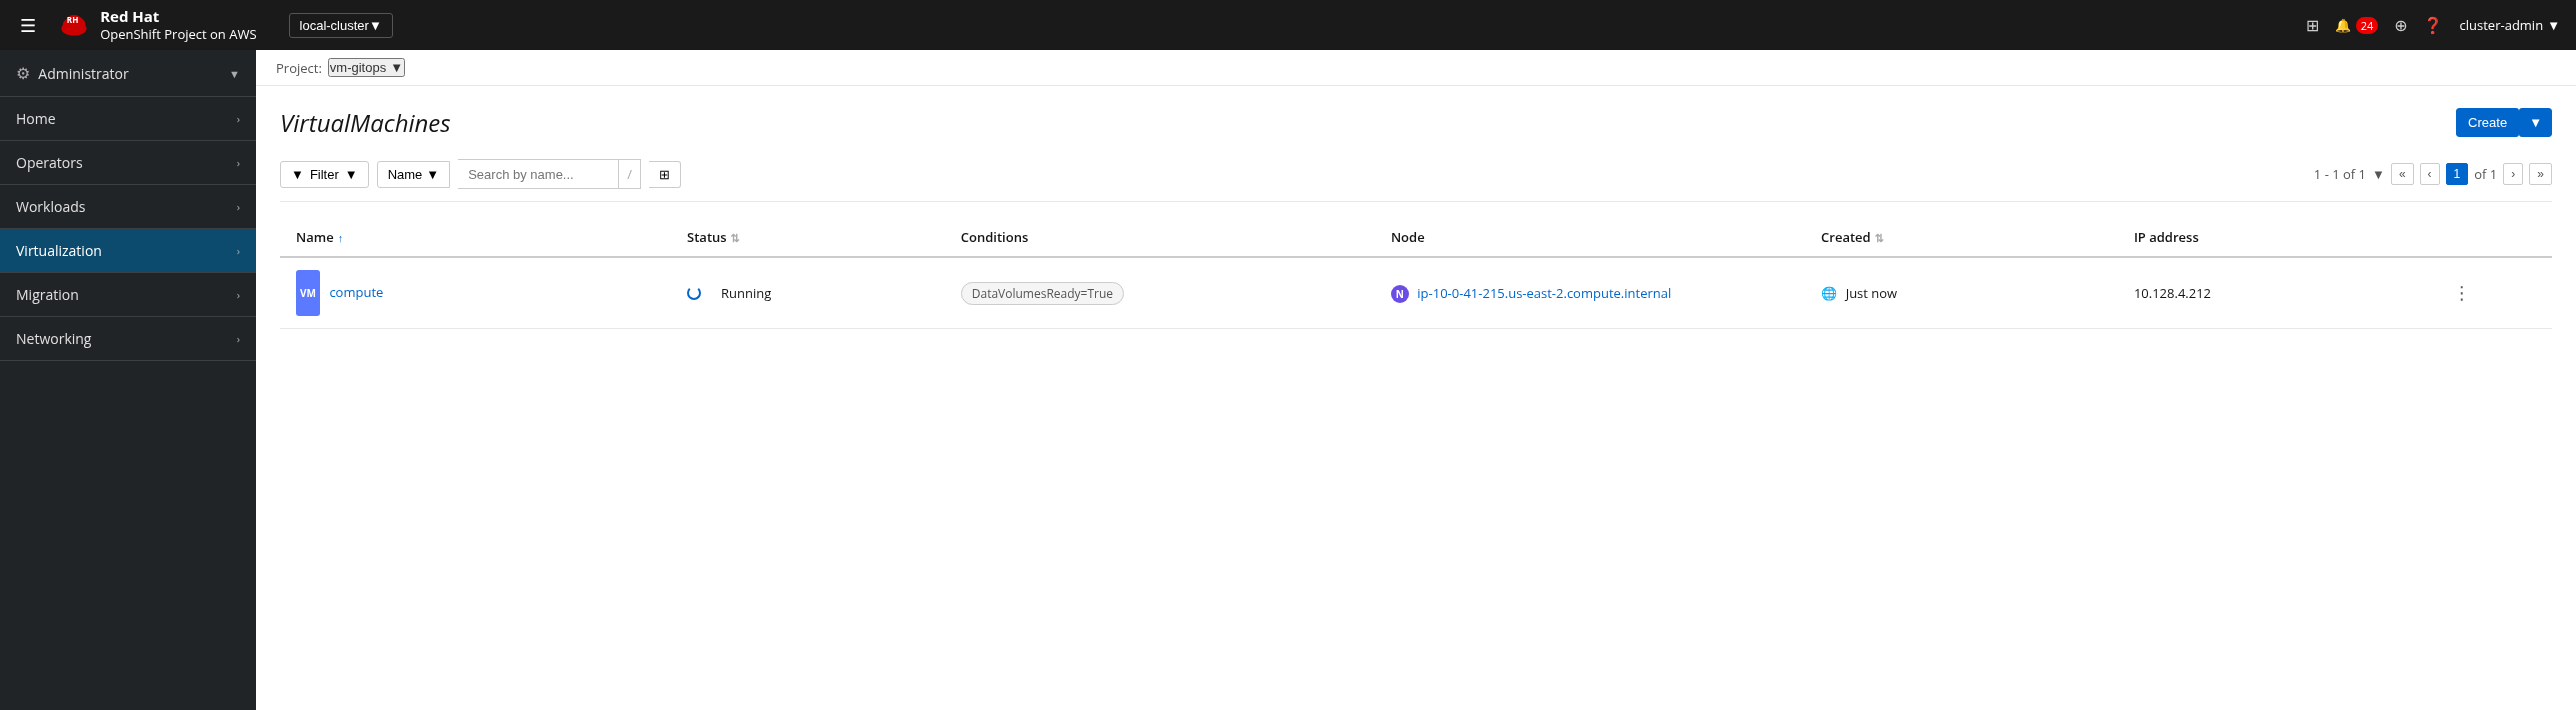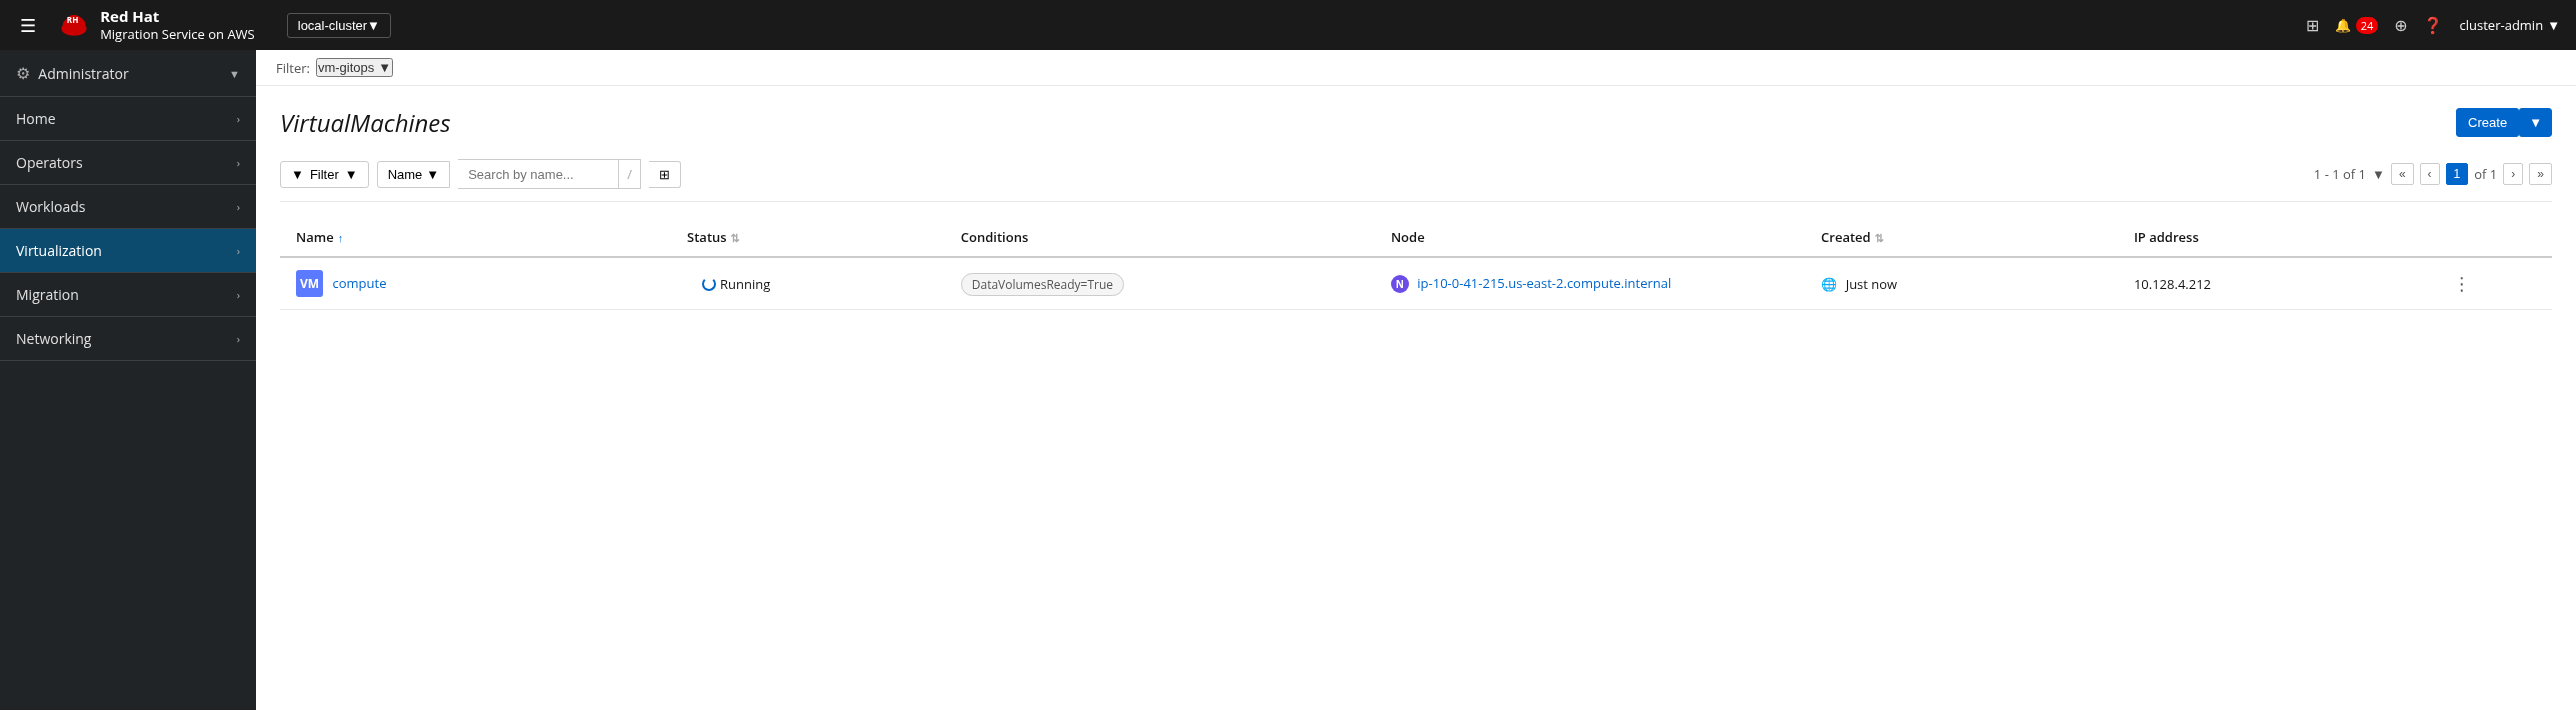--- a/index.html
+++ b/index.html
@@ -339,39 +339,38 @@
     }
     .sort-icon { color: #0066cc; font-size: 11px; }
     .sort-icon-neutral { color: #aaa; font-size: 11px; }
 
     .vm-badge {
       display: inline-flex;
       align-items: center;
       justify-content: center;
       background: #5c7aff;
       color: #fff;
-      font-size: 12px;
+      font-size: 10px;
       font-weight: 700;
       border-radius: 3px;
-      padding: 5px 4px;
+      padding: 16px 4px;
       margin-right: 6px;
       min-width: 24px;
     }
     .vm-link {
       color: #0066cc;
       text-decoration: none;
       cursor: pointer;
     }
 
     .status-running {
       display: flex;
       align-items: center;
-      gap: 4px;
+      gap: 20px;
       color: #151515;
-      margin-left: 15px;
     }
     .status-icon {
       width: 14px;
       height: 14px;
       border: 2px solid #06c;
       border-top-color: transparent;
       border-radius: 50%;
       animation: spin 1s linear infinite;
       display: inline-block;
     }
@@ -431,21 +430,21 @@
       <svg class="redhat-logo-icon" viewBox="0 0 40 40">
         <ellipse cx="20" cy="24" rx="14" ry="8" fill="#cc0000"></ellipse>
         <ellipse cx="20" cy="20" rx="10" ry="6" fill="#cc0000"></ellipse>
         <path d="M8 22 Q6 16 14 12 Q20 8 28 12 Q34 16 32 22" fill="#cc0000"></path>
         <ellipse cx="20" cy="14" rx="8" ry="5" fill="#cc0000"></ellipse>
         <text x="12" y="18" font-size="9" fill="white" font-weight="bold">RH</text>
       </svg>
     </div>
     <div class="navbar-brand-text">
       <strong>Red Hat</strong>
-      <span>Migration Service on AWS</span>
+      <span>OpenShift Project on AWS</span>
     </div>
   </div>
 
   <div class="navbar-cluster">
     <button class="cluster-selector">
       <span>local-cluster</span>
       <span>▼</span>
     </button>
   </div>
 
@@ -522,21 +521,21 @@
           <span>Networking</span>
         </div>
         <span class="sidebar-chevron">›</span>
       </div>
     </div>
   </aside>
 
   <main class="main">
 
     <div class="project-bar">
-      <span class="project-bar-label">Filter:</span>
+      <span class="project-bar-label">Project:</span>
       <button class="project-selector">
         <span>vm-gitops</span>
         <span>▼</span>
       </button>
     </div>
 
     <div class="page-content">
 
       <div class="page-header">
         <h1 class="page-title">VirtualMachines</h1>

